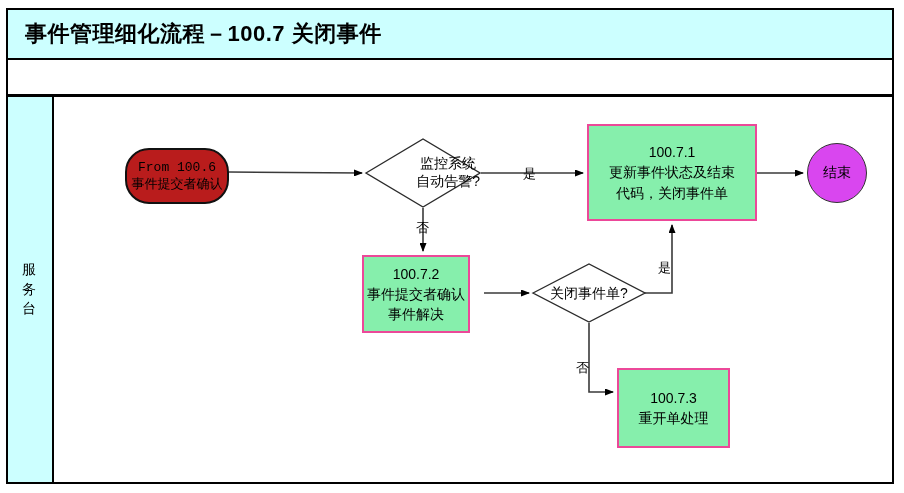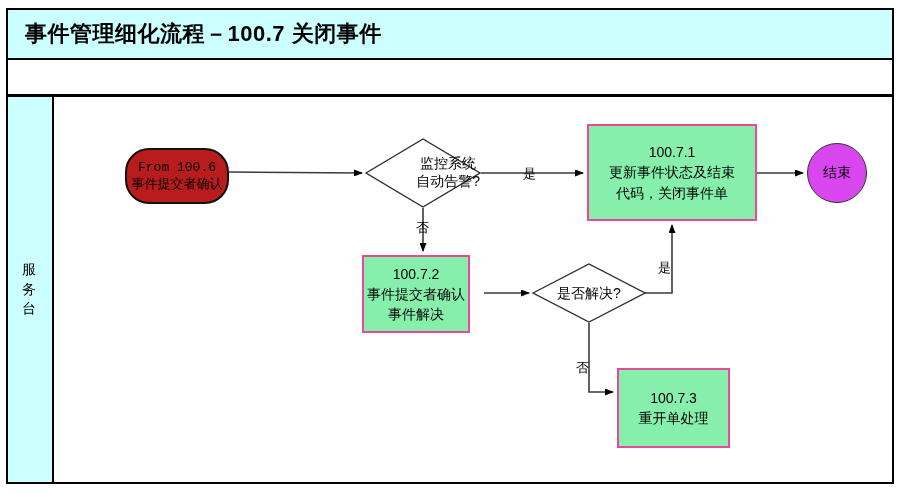--- a/index.html
+++ b/index.html
@@ -127,21 +127,21 @@
     <span>结束</span>
   </div>
 
   <div class="node proc proc-2">
     <span>100.7.2</span>
     <span class="pre">事件提交者确认
 事件解决</span>
   </div>
 
   <div class="diamond-text dt-2 node" style="position:absolute;background:none;">
-    <span>是否解决?</span>
+    <span>关闭事件单?</span>
   </div>
 
   <div class="node proc proc-3">
     <span>100.7.3</span>
     <span class="pre">重开单处理</span>
   </div>
 
   <div class="edge-label el-yes1">是</div>
   <div class="edge-label el-no1">否</div>
   <div class="edge-label el-yes2">是</div>

